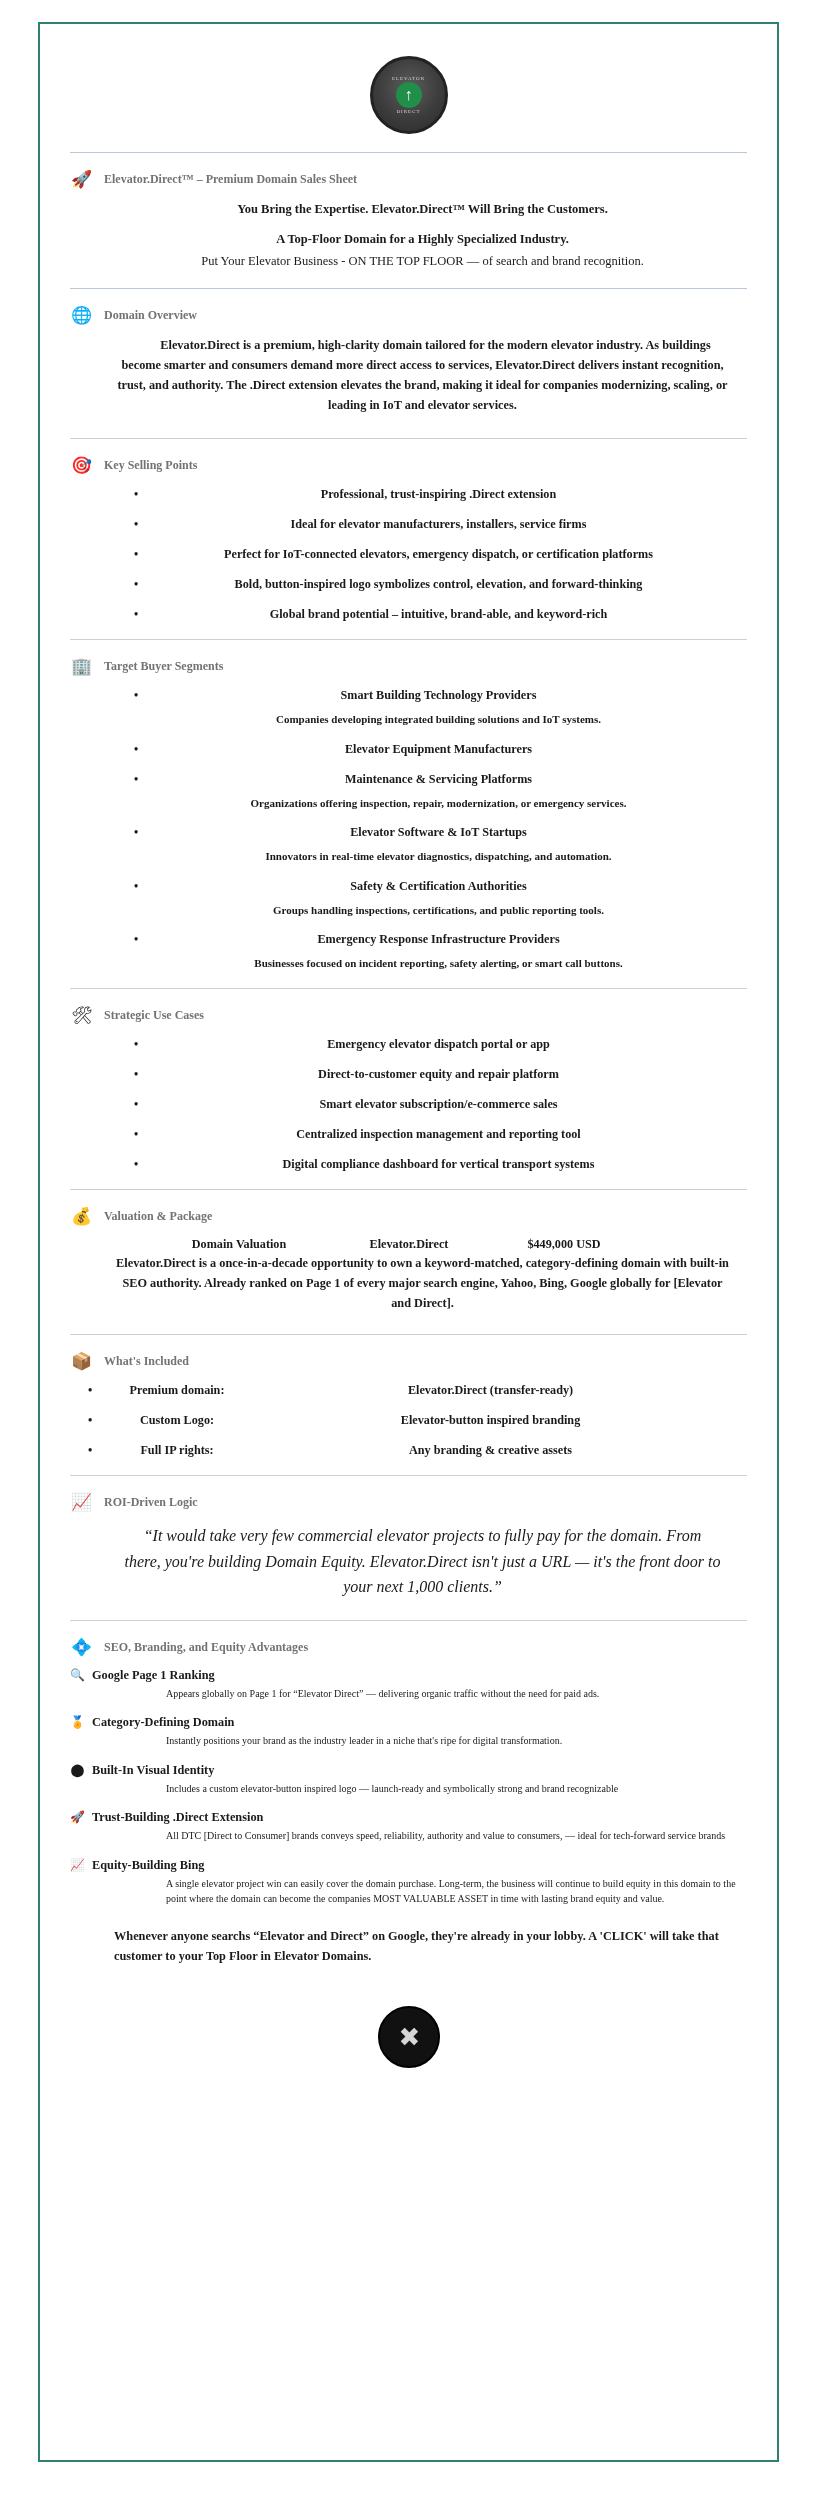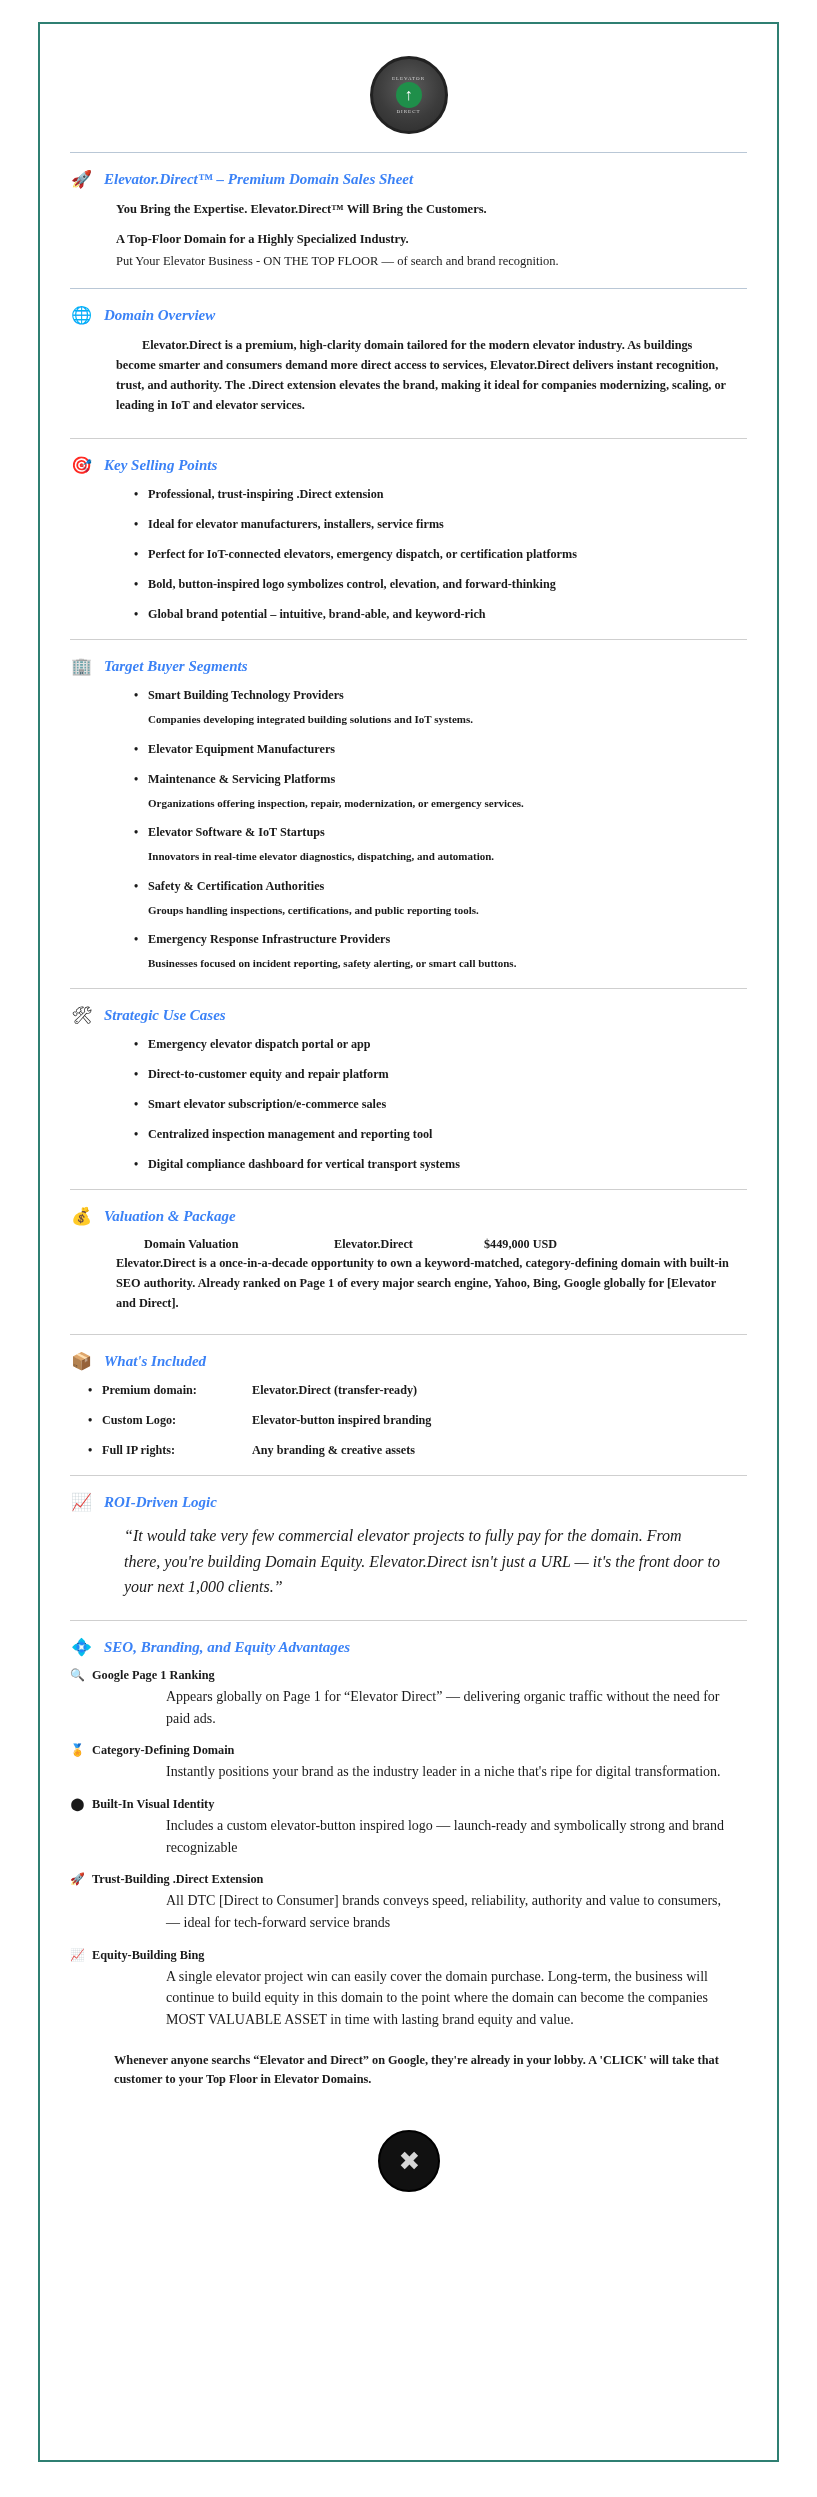--- a/index.html
+++ b/index.html
@@ -88,29 +88,29 @@
     margin: 14px 0 10px 0;
   }
   .sec-icon {
     font-size: 17px;
     width: 24px;
     text-align: center;
     flex: 0 0 24px;
   }
   .sec-title {
     font-family: "Liberation Serif", serif;
-    font-size: 15px;
-    font-weight: bold;
-    color: #3b82f6;
-    font-style: italic;
+    font-size: 12px;
+    font-weight: bold;
+    color: #737373;
   }
 
   .body-indent {
     padding-left: 46px;
     padding-right: 18px;
+    text-align: center;
   }
 
   p.lead {
     font-size: 12.5px;
     font-weight: bold;
     margin: 0 0 12px 0;
     line-height: 1.45;
   }
   p.sub {
     font-size: 12.5px;
@@ -205,21 +205,21 @@
     font-size: 12.3px;
     font-weight: bold;
     margin-bottom: 3px;
   }
   .seo-head .si {
     font-size: 12px;
     width: 15px;
     text-align: center;
   }
   .seo-body {
-    font-size: 14px;
+    font-size: 10px;
     line-height: 1.55;
     padding-left: 96px;
     padding-right: 10px;
   }
 
   .closing {
     font-size: 12.3px;
     font-weight: bold;
     line-height: 1.6;
     padding-left: 44px;

